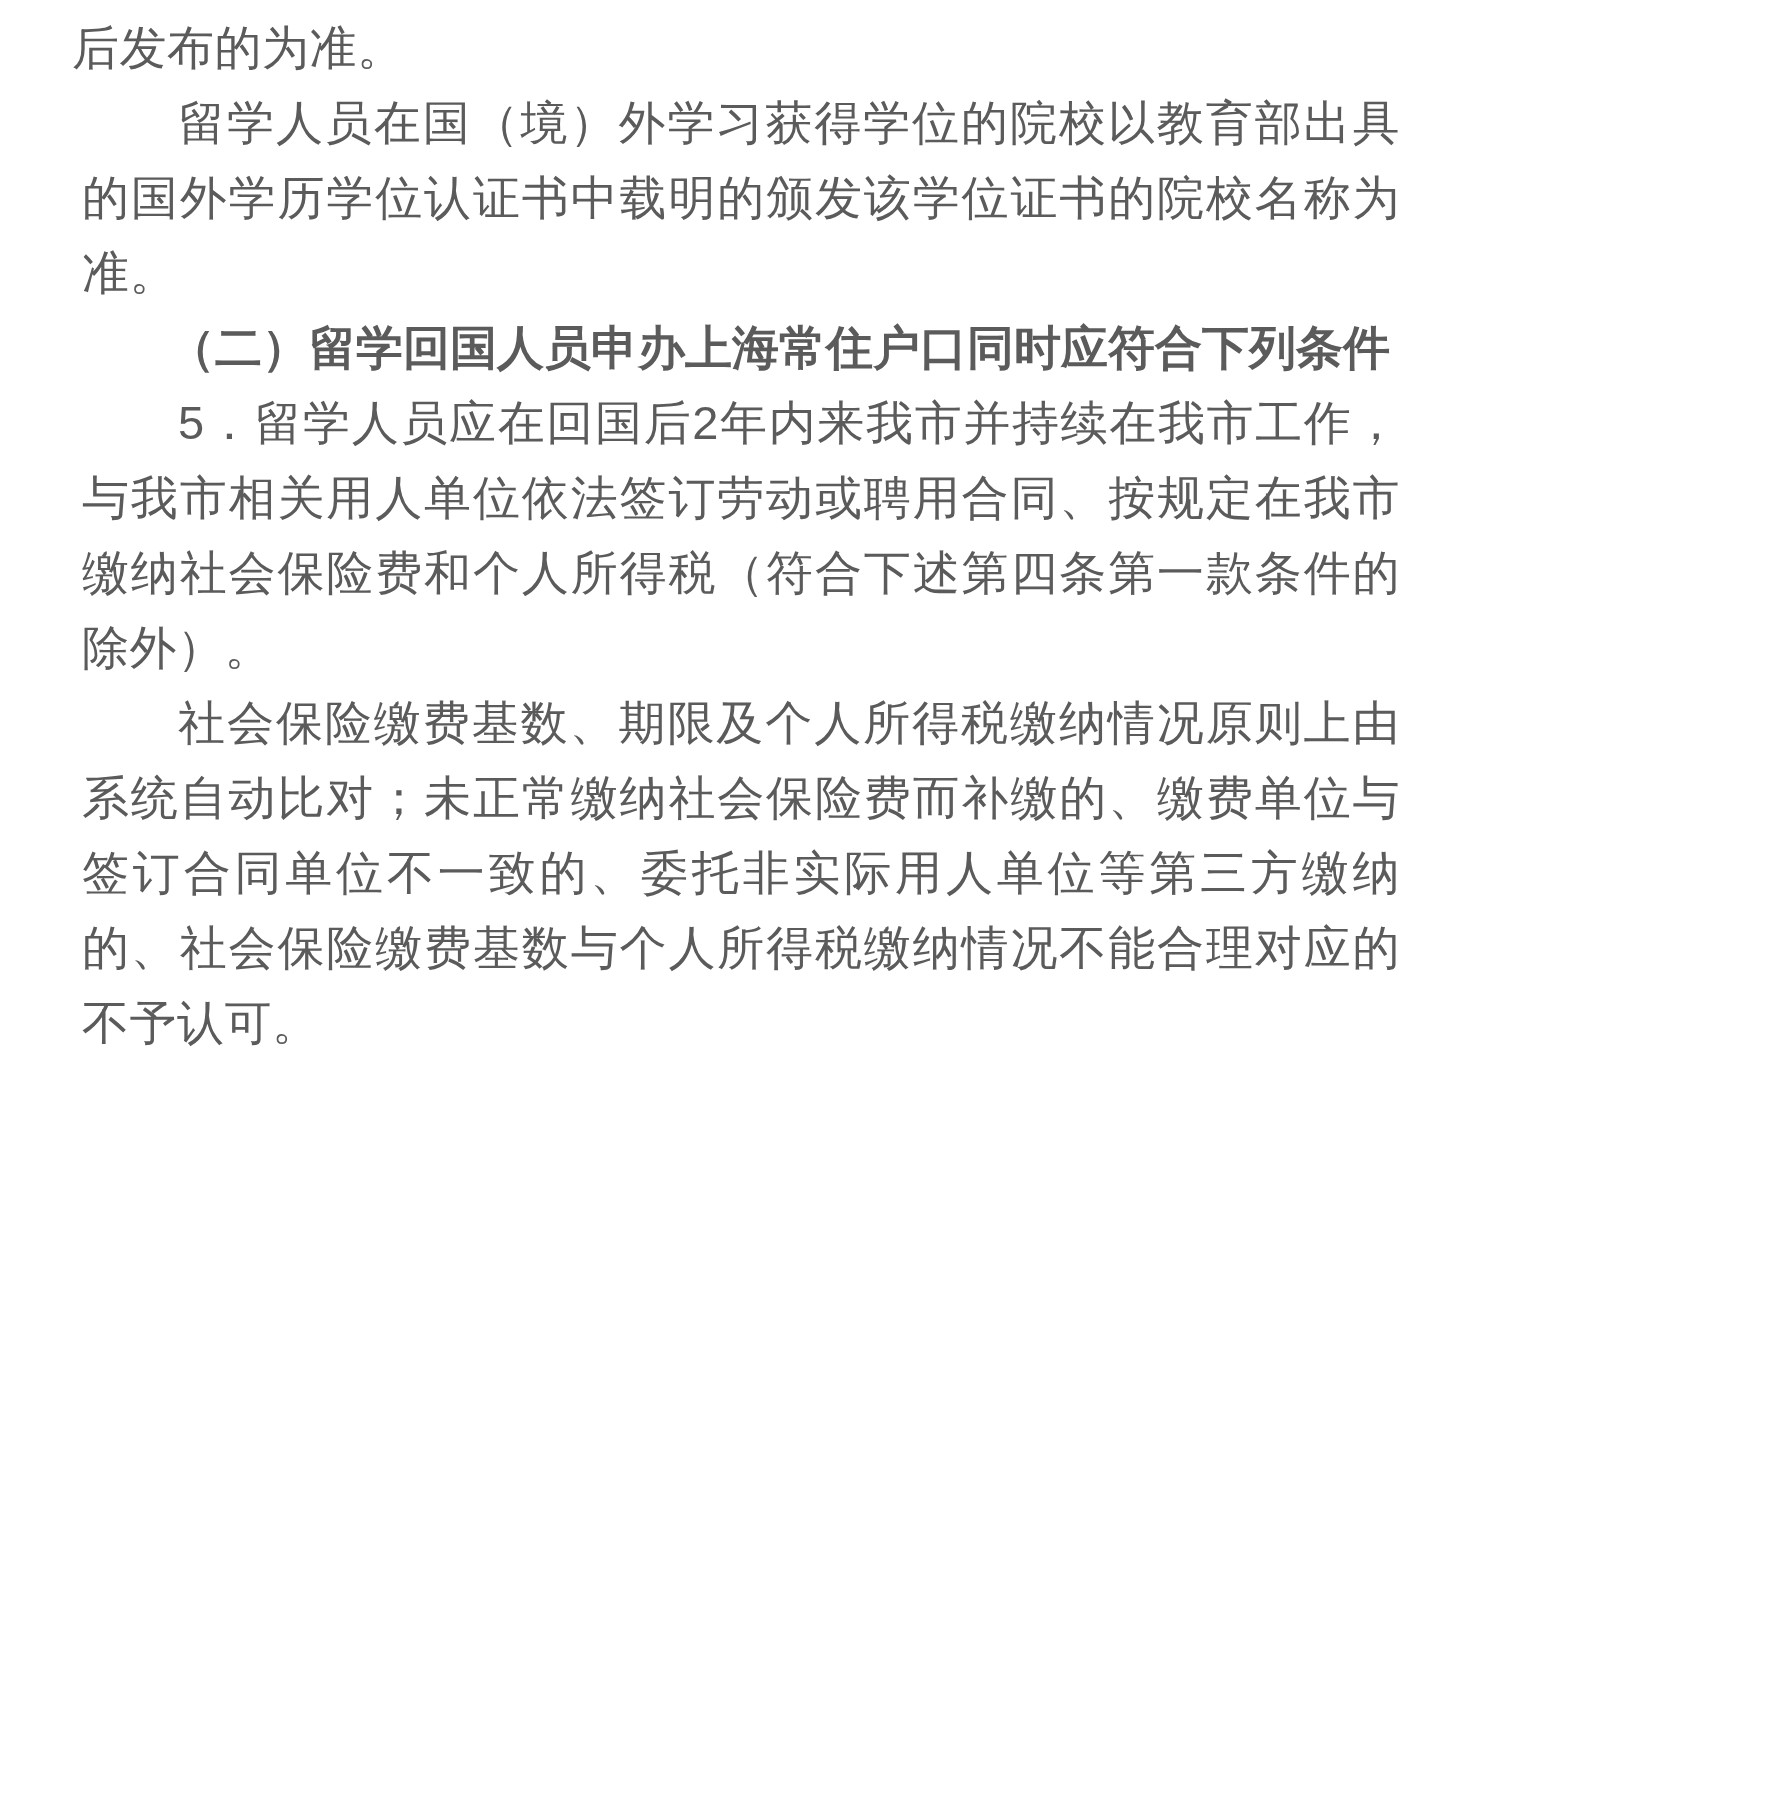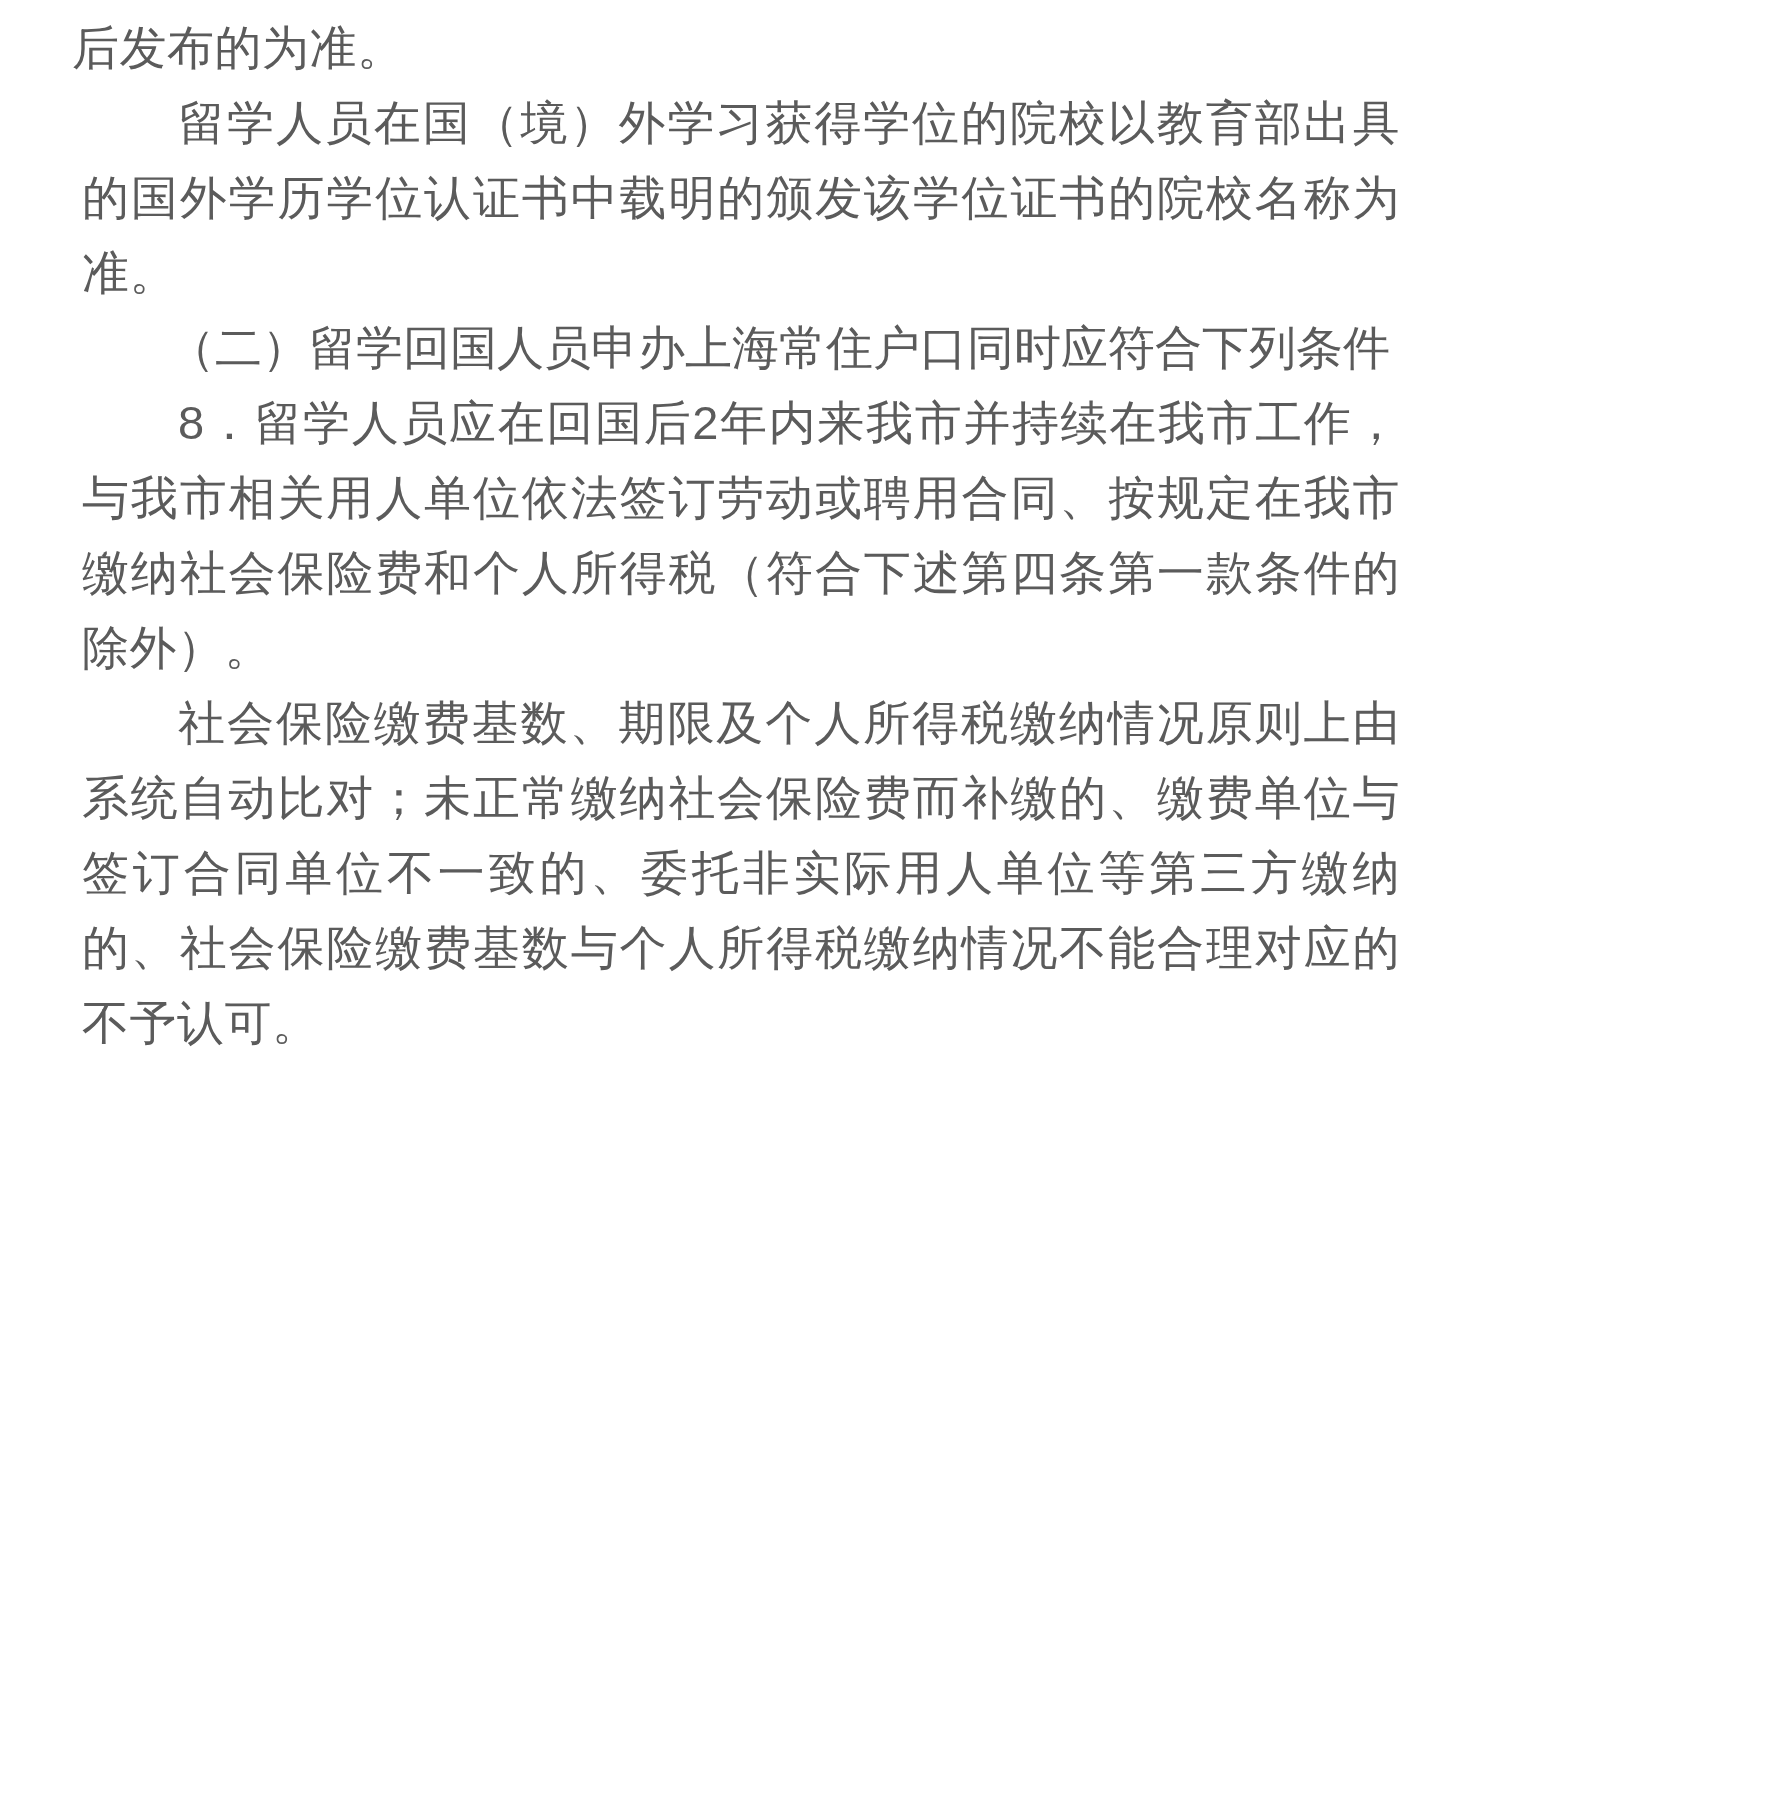--- a/index.html
+++ b/index.html
@@ -29,36 +29,36 @@
     text-justify: inter-character;
     margin: 0 0 0 0;
     word-break: break-all;
     font-weight: 400;
   }
   .para.indent {
     text-indent: 96px;
     margin-left: 10px;
   }
   .para.heading {
-    font-weight: 400;
+    font-weight: 700;
     text-indent: 96px;
     letter-spacing: 0px;
   }
 </style>
 </head>
 <body>
 
 <div id="doc">
 
   <p class="para">后发布的为准。</p>
 
   <p class="para indent">留学人员在国（境）外学习获得学位的院校以教育部出具的国外学历学位认证书中载明的颁发该学位证书的院校名称为准。</p>
 
   <p class="para heading">（二）留学回国人员申办上海常住户口同时应符合下列条件</p>
 
-  <p class="para indent">8．留学人员应在回国后2年内来我市并持续在我市工作，与我市相关用人单位依法签订劳动或聘用合同、按规定在我市缴纳社会保险费和个人所得税（符合下述第四条第一款条件的除外）。</p>
+  <p class="para indent">5．留学人员应在回国后2年内来我市并持续在我市工作，与我市相关用人单位依法签订劳动或聘用合同、按规定在我市缴纳社会保险费和个人所得税（符合下述第四条第一款条件的除外）。</p>
 
 
   <p class="para indent">社会保险缴费基数、期限及个人所得税缴纳情况原则上由系统自动比对；未正常缴纳社会保险费而补缴的、缴费单位与签订合同单位不一致的、委托非实际用人单位等第三方缴纳的、社会保险缴费基数与个人所得税缴纳情况不能合理对应的不予认可。</p>
 
 
 
 </div>
 
 </body></html>

